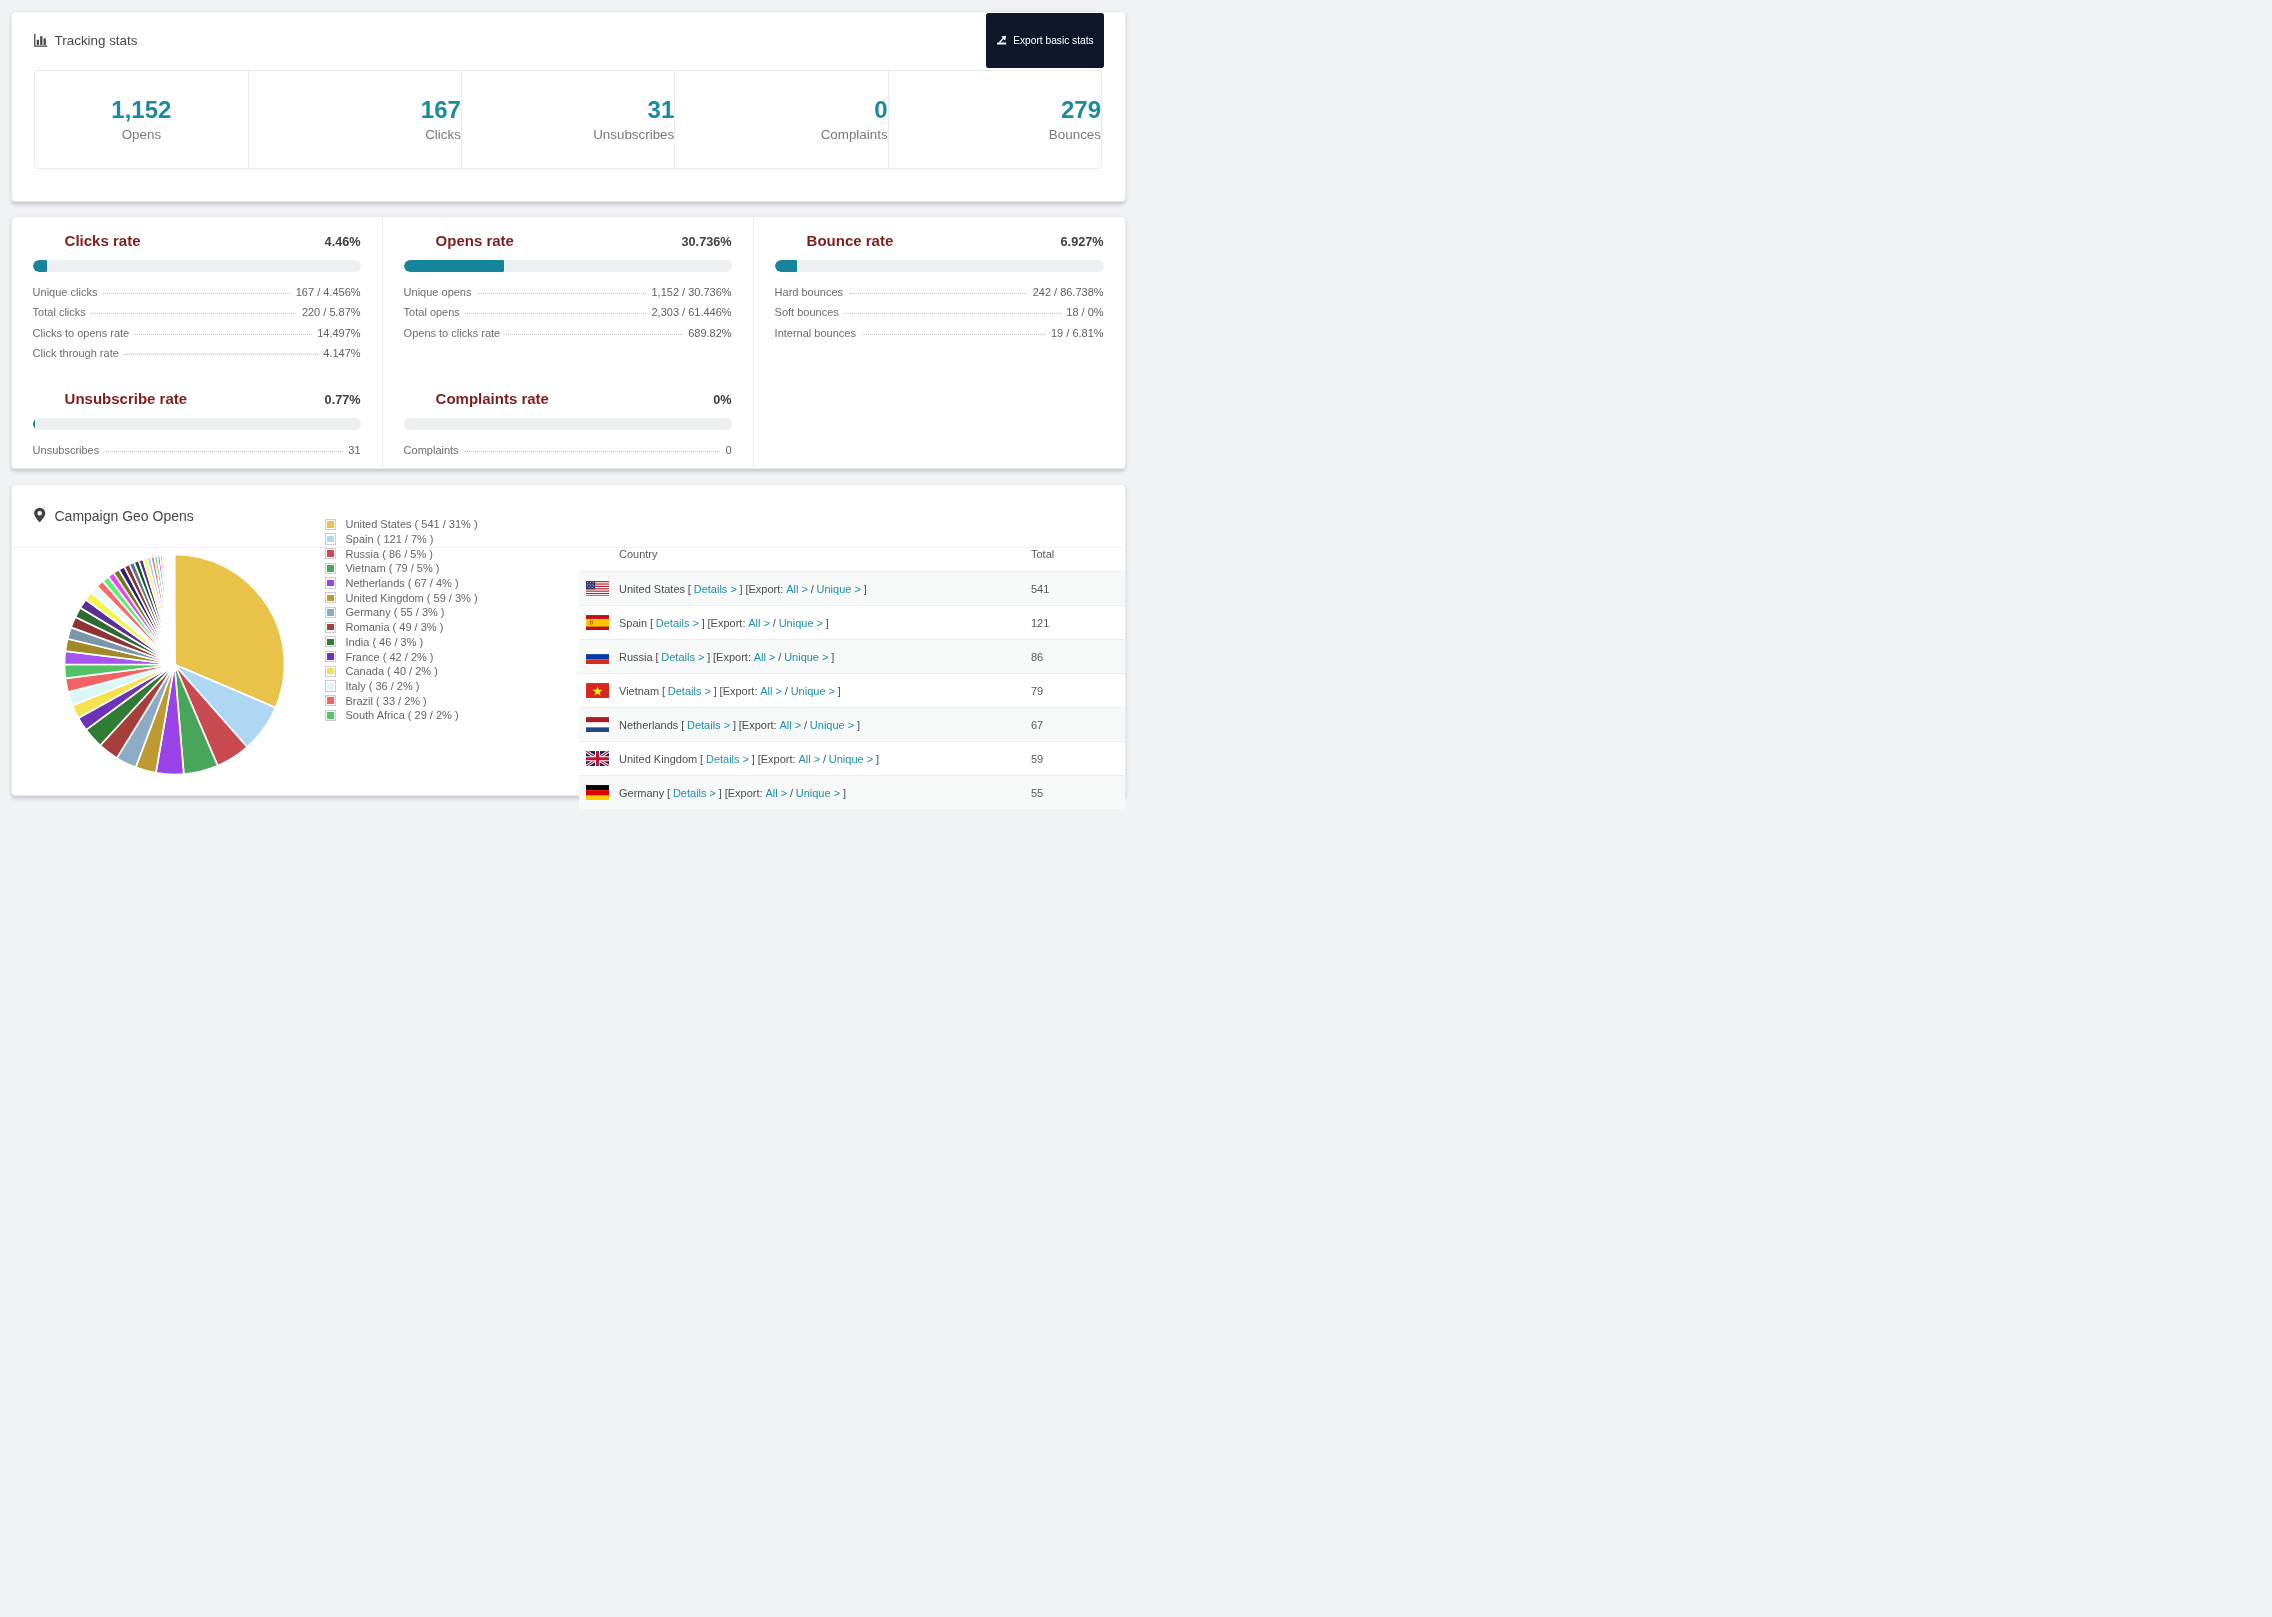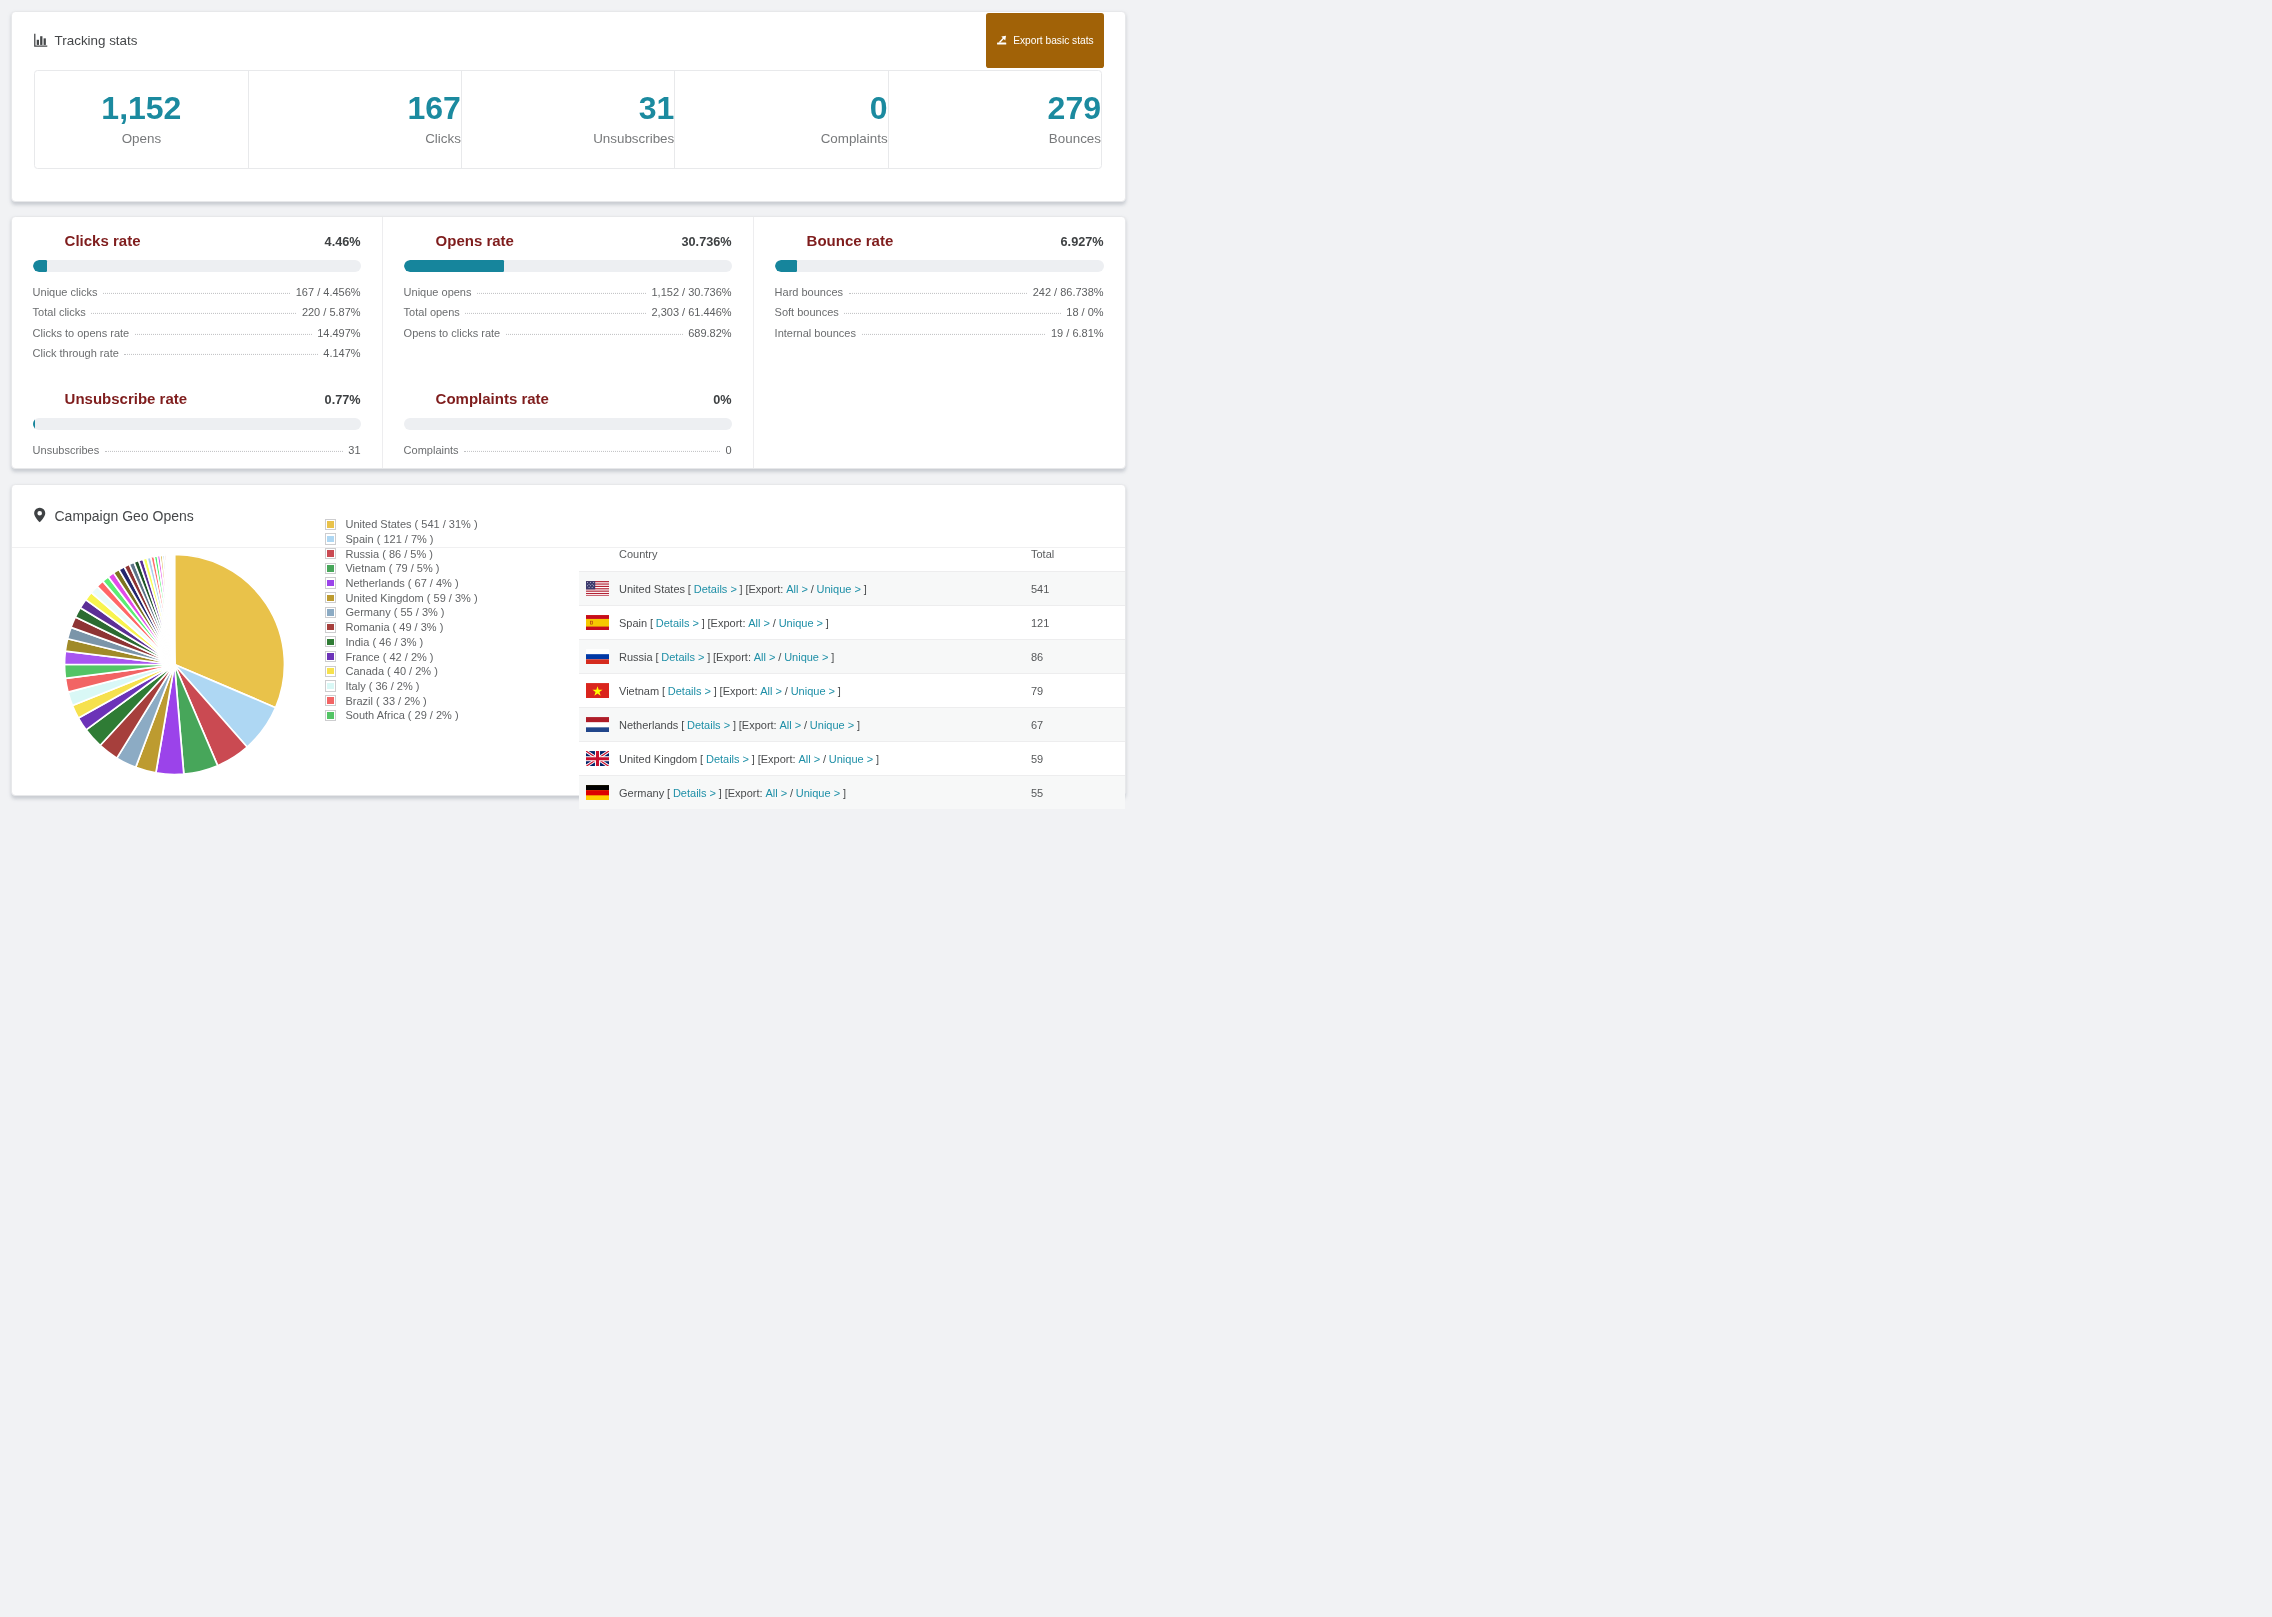--- a/index.html
+++ b/index.html
@@ -11,27 +11,27 @@
            border:0.7px solid #e7e8ea; border-radius:4.2px;
            box-shadow:0 2.1px 3.5px rgba(130,138,150,.35); }
   .panel1 { top:10.6px; height:191px; }
   .panel2 { top:216px; height:253px; }
   .panel3 { top:484px; height:312px; overflow:hidden; }
 
   
   .panel-header { height:58px; display:flex; align-items:center; justify-content:space-between; padding:0 21px; }
   .panel-title { display:flex; align-items:center; gap:7px; font-size:13.4px; color:#454749; font-weight:400; }
   .panel-title svg { display:block; }
-  .btn-export { display:flex; align-items:center; gap:5.6px; background:#a16207; color:#fff;
+  .btn-export { display:flex; align-items:center; gap:5.6px; background:#0f172a; color:#fff;
                 border:none; border-radius:2.8px; font-family:inherit; font-size:10.2px;
                 padding:21px 10px; cursor:pointer; }
   .stats-box { margin:0 22.6px; height:99px; display:flex; border:0.7px solid #e8e9eb; border-radius:3.5px; }
   .stat-cell { flex:1; display:flex; flex-direction:column; align-items:center; justify-content:center; }
   .stat-cell + .stat-cell { border-left:0.7px solid #e8e9eb;align-items:flex-end; }
-  .stat-value { font-size:32px; font-weight:700; color:#1b8a9f; line-height:1.05; }
+  .stat-value { font-size:24px; font-weight:700; color:#1b8a9f; line-height:1.05; }
   .stat-label { font-size:13.4px; color:#77797b; margin-top:5px; }
 
   
   .rates-grid { display:grid; grid-template-columns:1fr 1fr 1fr; height:100%; }
   .rate-cell { padding:15px 21px 2.8px 21px; }
   .rate-cell.rb { border-right:0.7px solid #ededef; }
   .rate-cell.row2 { padding-top:18.4px; }
   .rate-head { display:flex; justify-content:space-between; align-items:baseline; }
   .rate-title { font-size:15px; font-weight:700; color:#7f1d1d;padding-left:32px; }
   .rate-value { font-size:12.7px; font-weight:700; color:#3e4143; }

